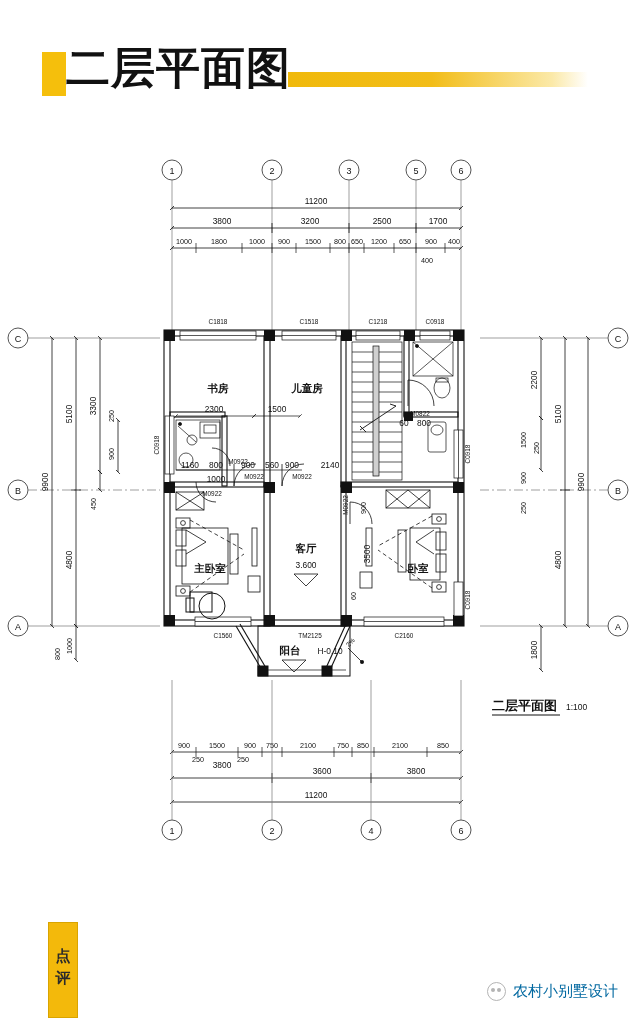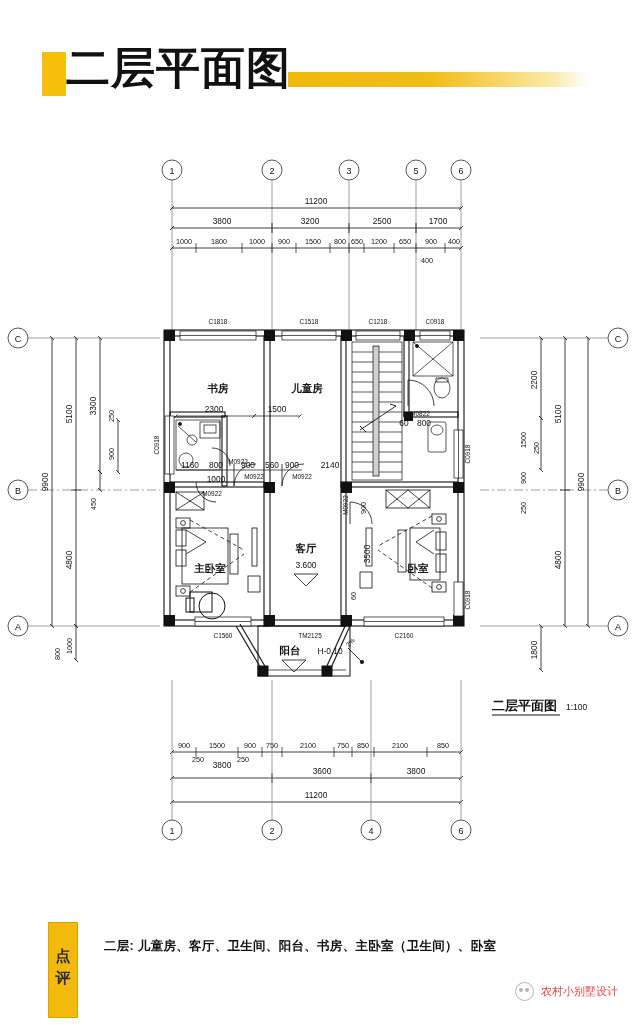--- a/index.html
+++ b/index.html
@@ -23,21 +23,21 @@
   
   #footer{position:absolute;left:0;top:912px;width:640px;height:113px;}
   #badge{position:absolute;left:48px;top:10px;width:28px;height:94px;background:#f3b90b;
          border:1px solid #d9a400;}
   #badge span{display:block;width:28px;text-align:center;font-size:15px;font-weight:700;
               color:#2b2b2b;line-height:22px;font-family:"DejaVu Sans","Liberation Sans",sans-serif;}
   #badge .b1{margin-top:22px;}
   #caption{position:absolute;left:104px;top:26px;font-size:12.5px;font-weight:700;color:#111;
            white-space:nowrap;letter-spacing:.3px;}
   #watermark{position:absolute;right:22px;top:70px;display:flex;align-items:center;gap:7px;
-             color:#ef4444;font-size:11px;white-space:nowrap;}
+             color:#0369a1;font-size:15px;white-space:nowrap;}
   #wm-icon{width:17px;height:17px;border:1.4px solid #b4b4b4;border-radius:50%;position:relative;}
   #wm-icon::before{content:"";position:absolute;left:3px;top:5px;width:4px;height:4px;
                    border-radius:50%;background:#b4b4b4;}
   #wm-icon::after{content:"";position:absolute;left:9px;top:5px;width:4px;height:4px;
                   border-radius:50%;background:#b4b4b4;}
 
   text{font-family:"Liberation Sans","DejaVu Sans",sans-serif;fill:#111;}
   .dim{font-size:8.4px;}
   .dim-s{font-size:7.2px;}
   .rm{font-size:10.5px;font-weight:700;}
@@ -525,18 +525,17 @@
     <text class="sc" x="566" y="580">1:100</text>
   </g>
 </svg>
 </div>
 
 <div id="footer">
   <div id="badge">
     <span class="b1">点</span>
     <span>评</span>
   </div>
-  <div id="caption">二层: 儿童房、客厅、卫生间、阳台、书房、主卧室（卫生间）、卧室</div>
   <div id="watermark">
     <span id="wm-icon"></span>
     <span>农村小别墅设计</span>
   </div>
 </div>
 
 </body></html>

